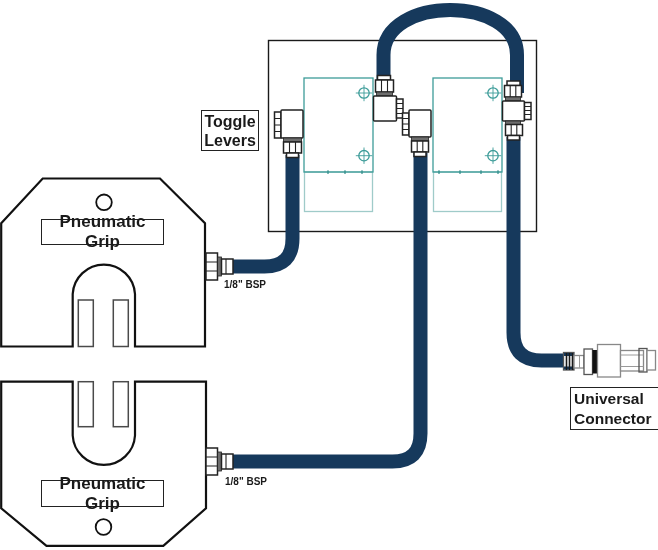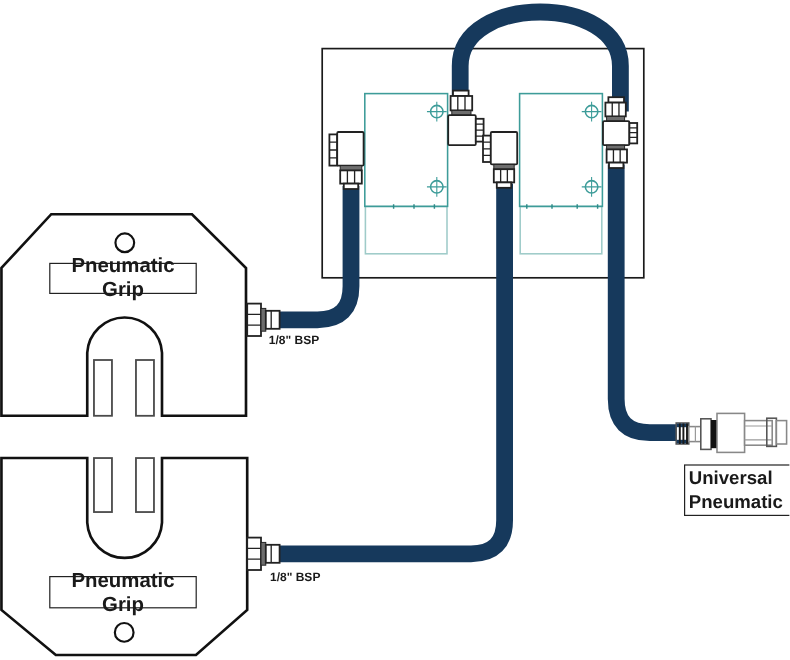--- a/index.html
+++ b/index.html
@@ -167,29 +167,33 @@
       <rect class="conn-dark" x="584" y="349" width="8.5" height="25.5"></rect>
       <rect class="ring" x="592.5" y="350" width="5" height="23.5"></rect>
       <rect class="conn" x="597.5" y="344.5" width="23" height="32.5"></rect>
       <rect class="conn" x="620.5" y="350.5" width="23" height="20.5"></rect>
       <path class="conn-line" d="M620.5 355 H643.5 M620.5 366.5 H643.5"></path>
       <rect x="639" y="348.5" width="8" height="23.5" fill="none" stroke="#555" stroke-width="1.3"></rect>
       <rect class="conn" x="647" y="350.5" width="8.5" height="19.5"></rect>
     </g>
   </svg>
 
+  <div class="label-box" id="toggle-label">
+    <span>Toggle</span>
+    <span>Levers</span>
+  </div>
 
   <div class="label-box" id="grip-top-label">
     <span>Pneumatic Grip</span>
   </div>
 
   <div class="label-box" id="grip-bottom-label">
     <span>Pneumatic Grip</span>
   </div>
 
   <div class="label-box" id="connector-label">
     <span>Universal</span>
-    <span>Pneumatic</span>
+    <span>Connector</span>
   </div>
 
   <div class="label-plain" id="bsp-top-label">1/8" BSP</div>
   <div class="label-plain" id="bsp-bottom-label">1/8" BSP</div>
 </div>
 
 </body></html>

